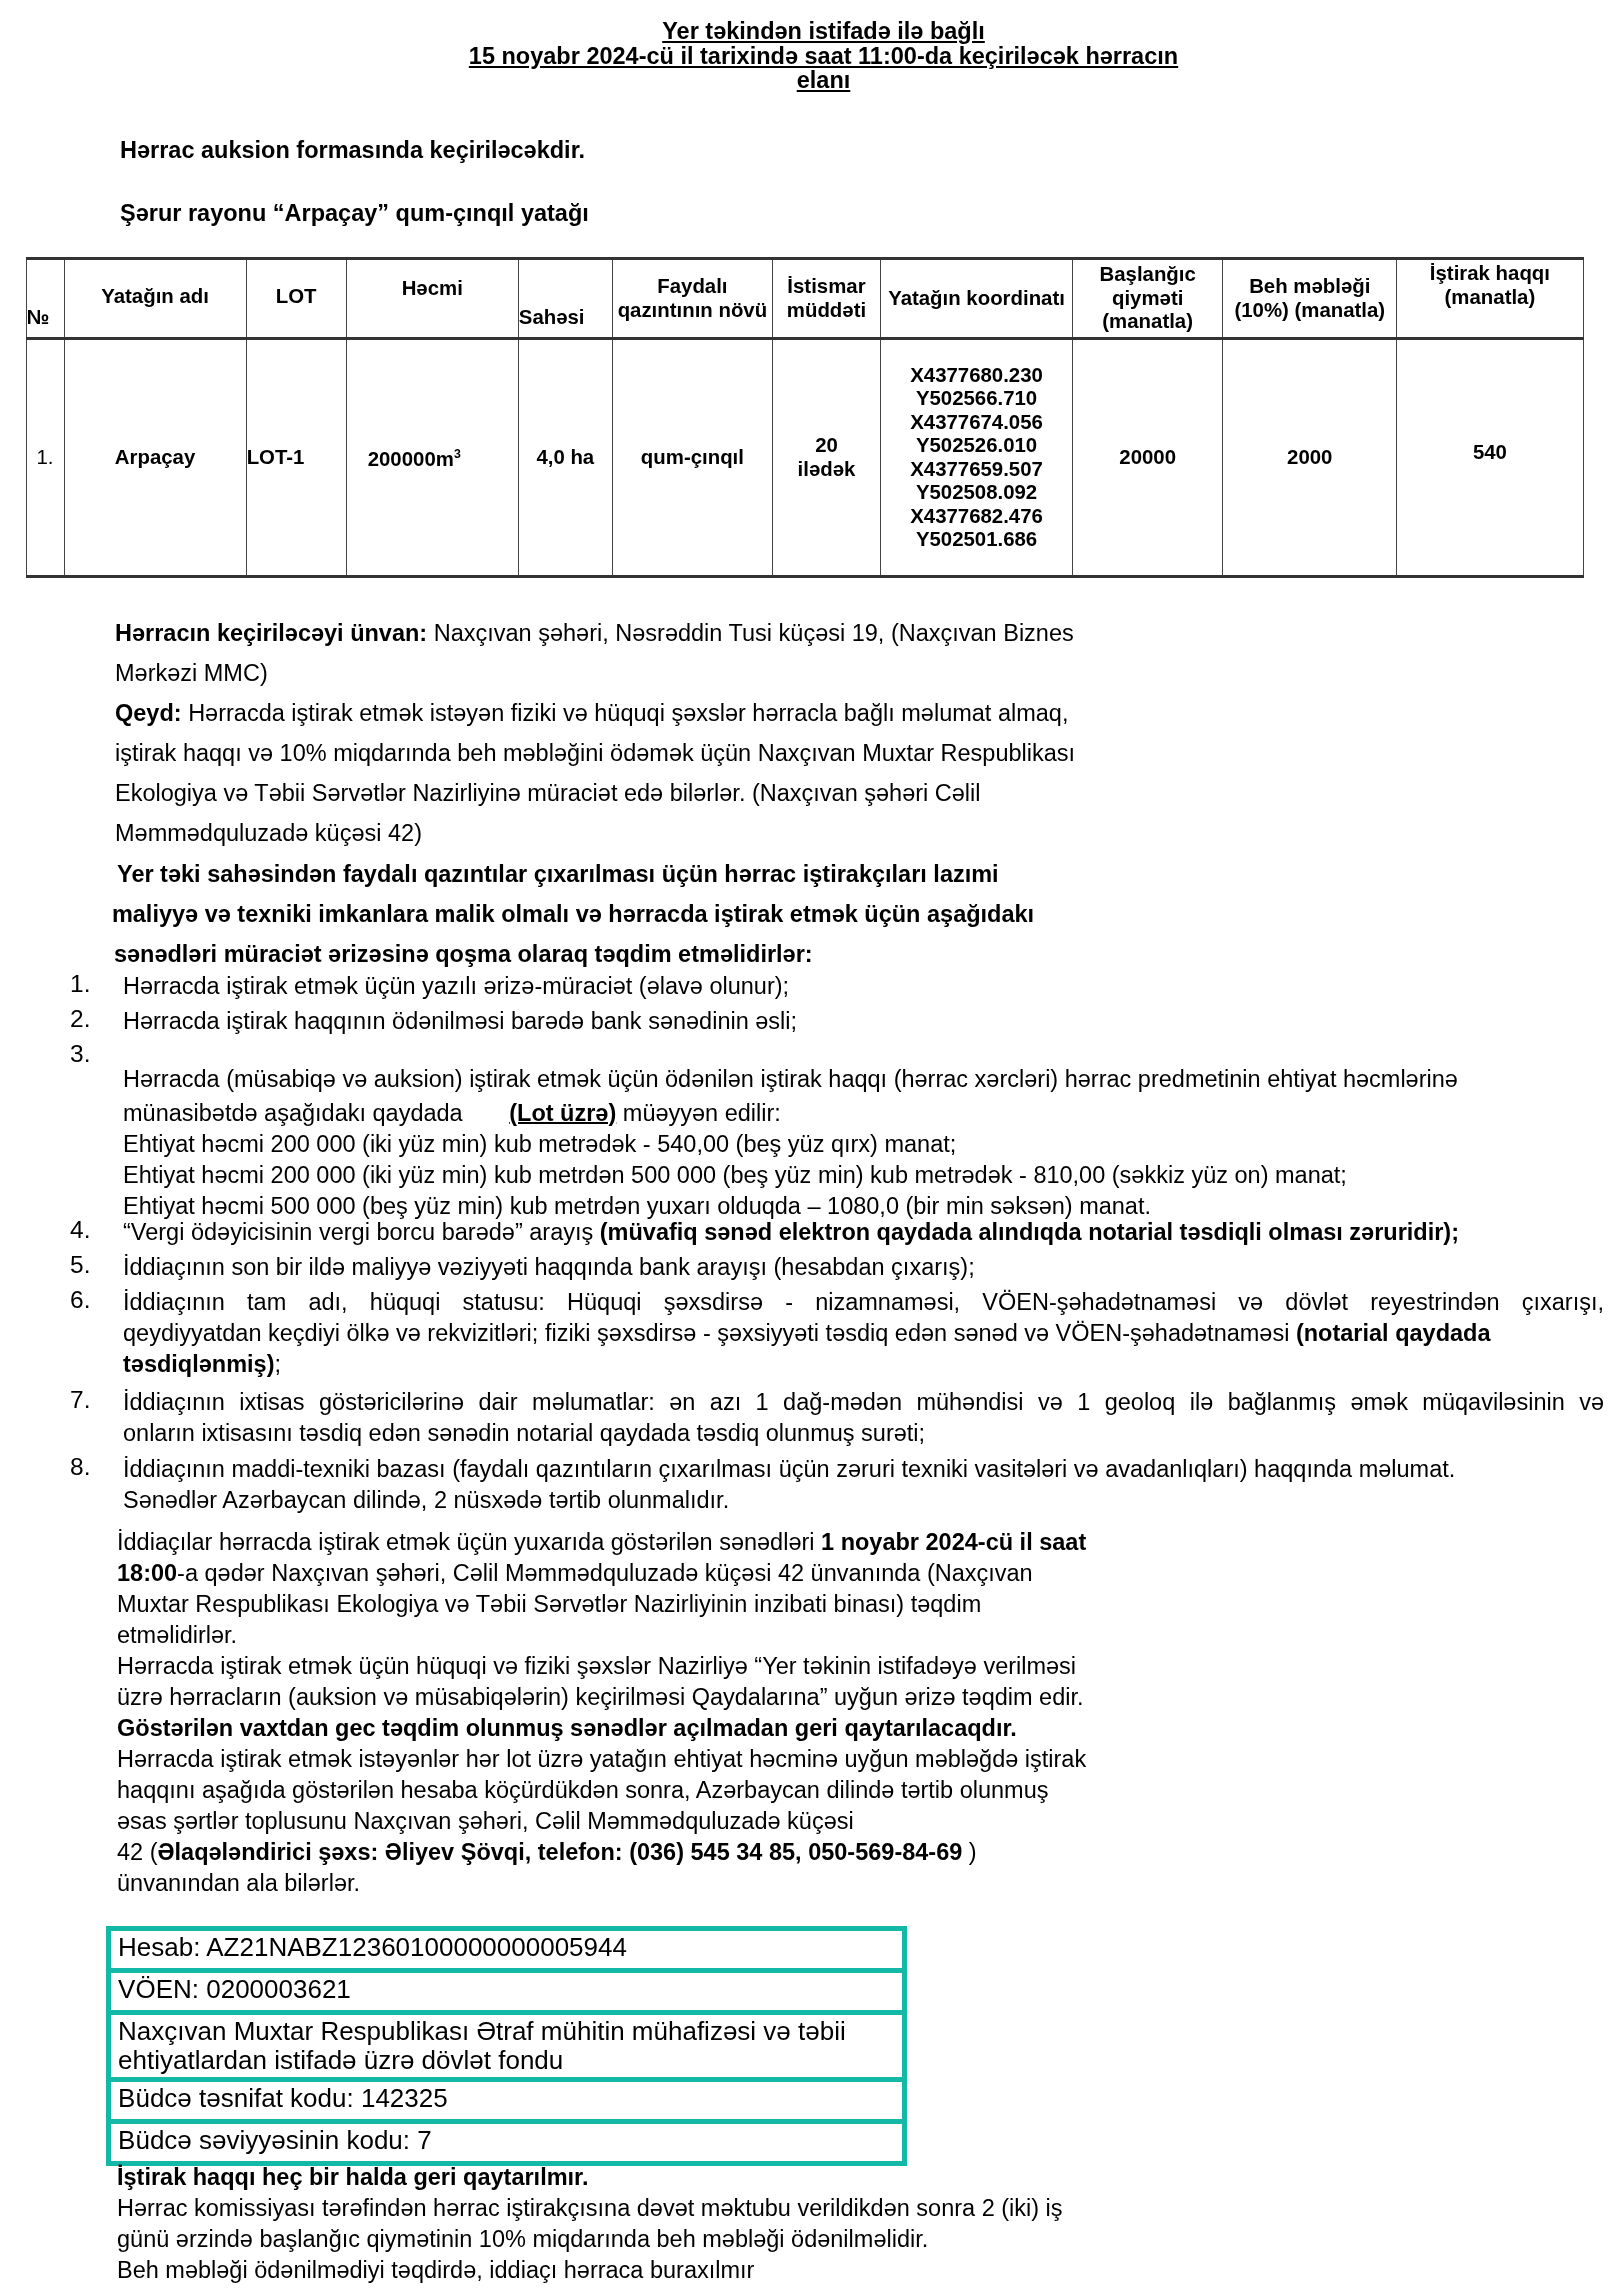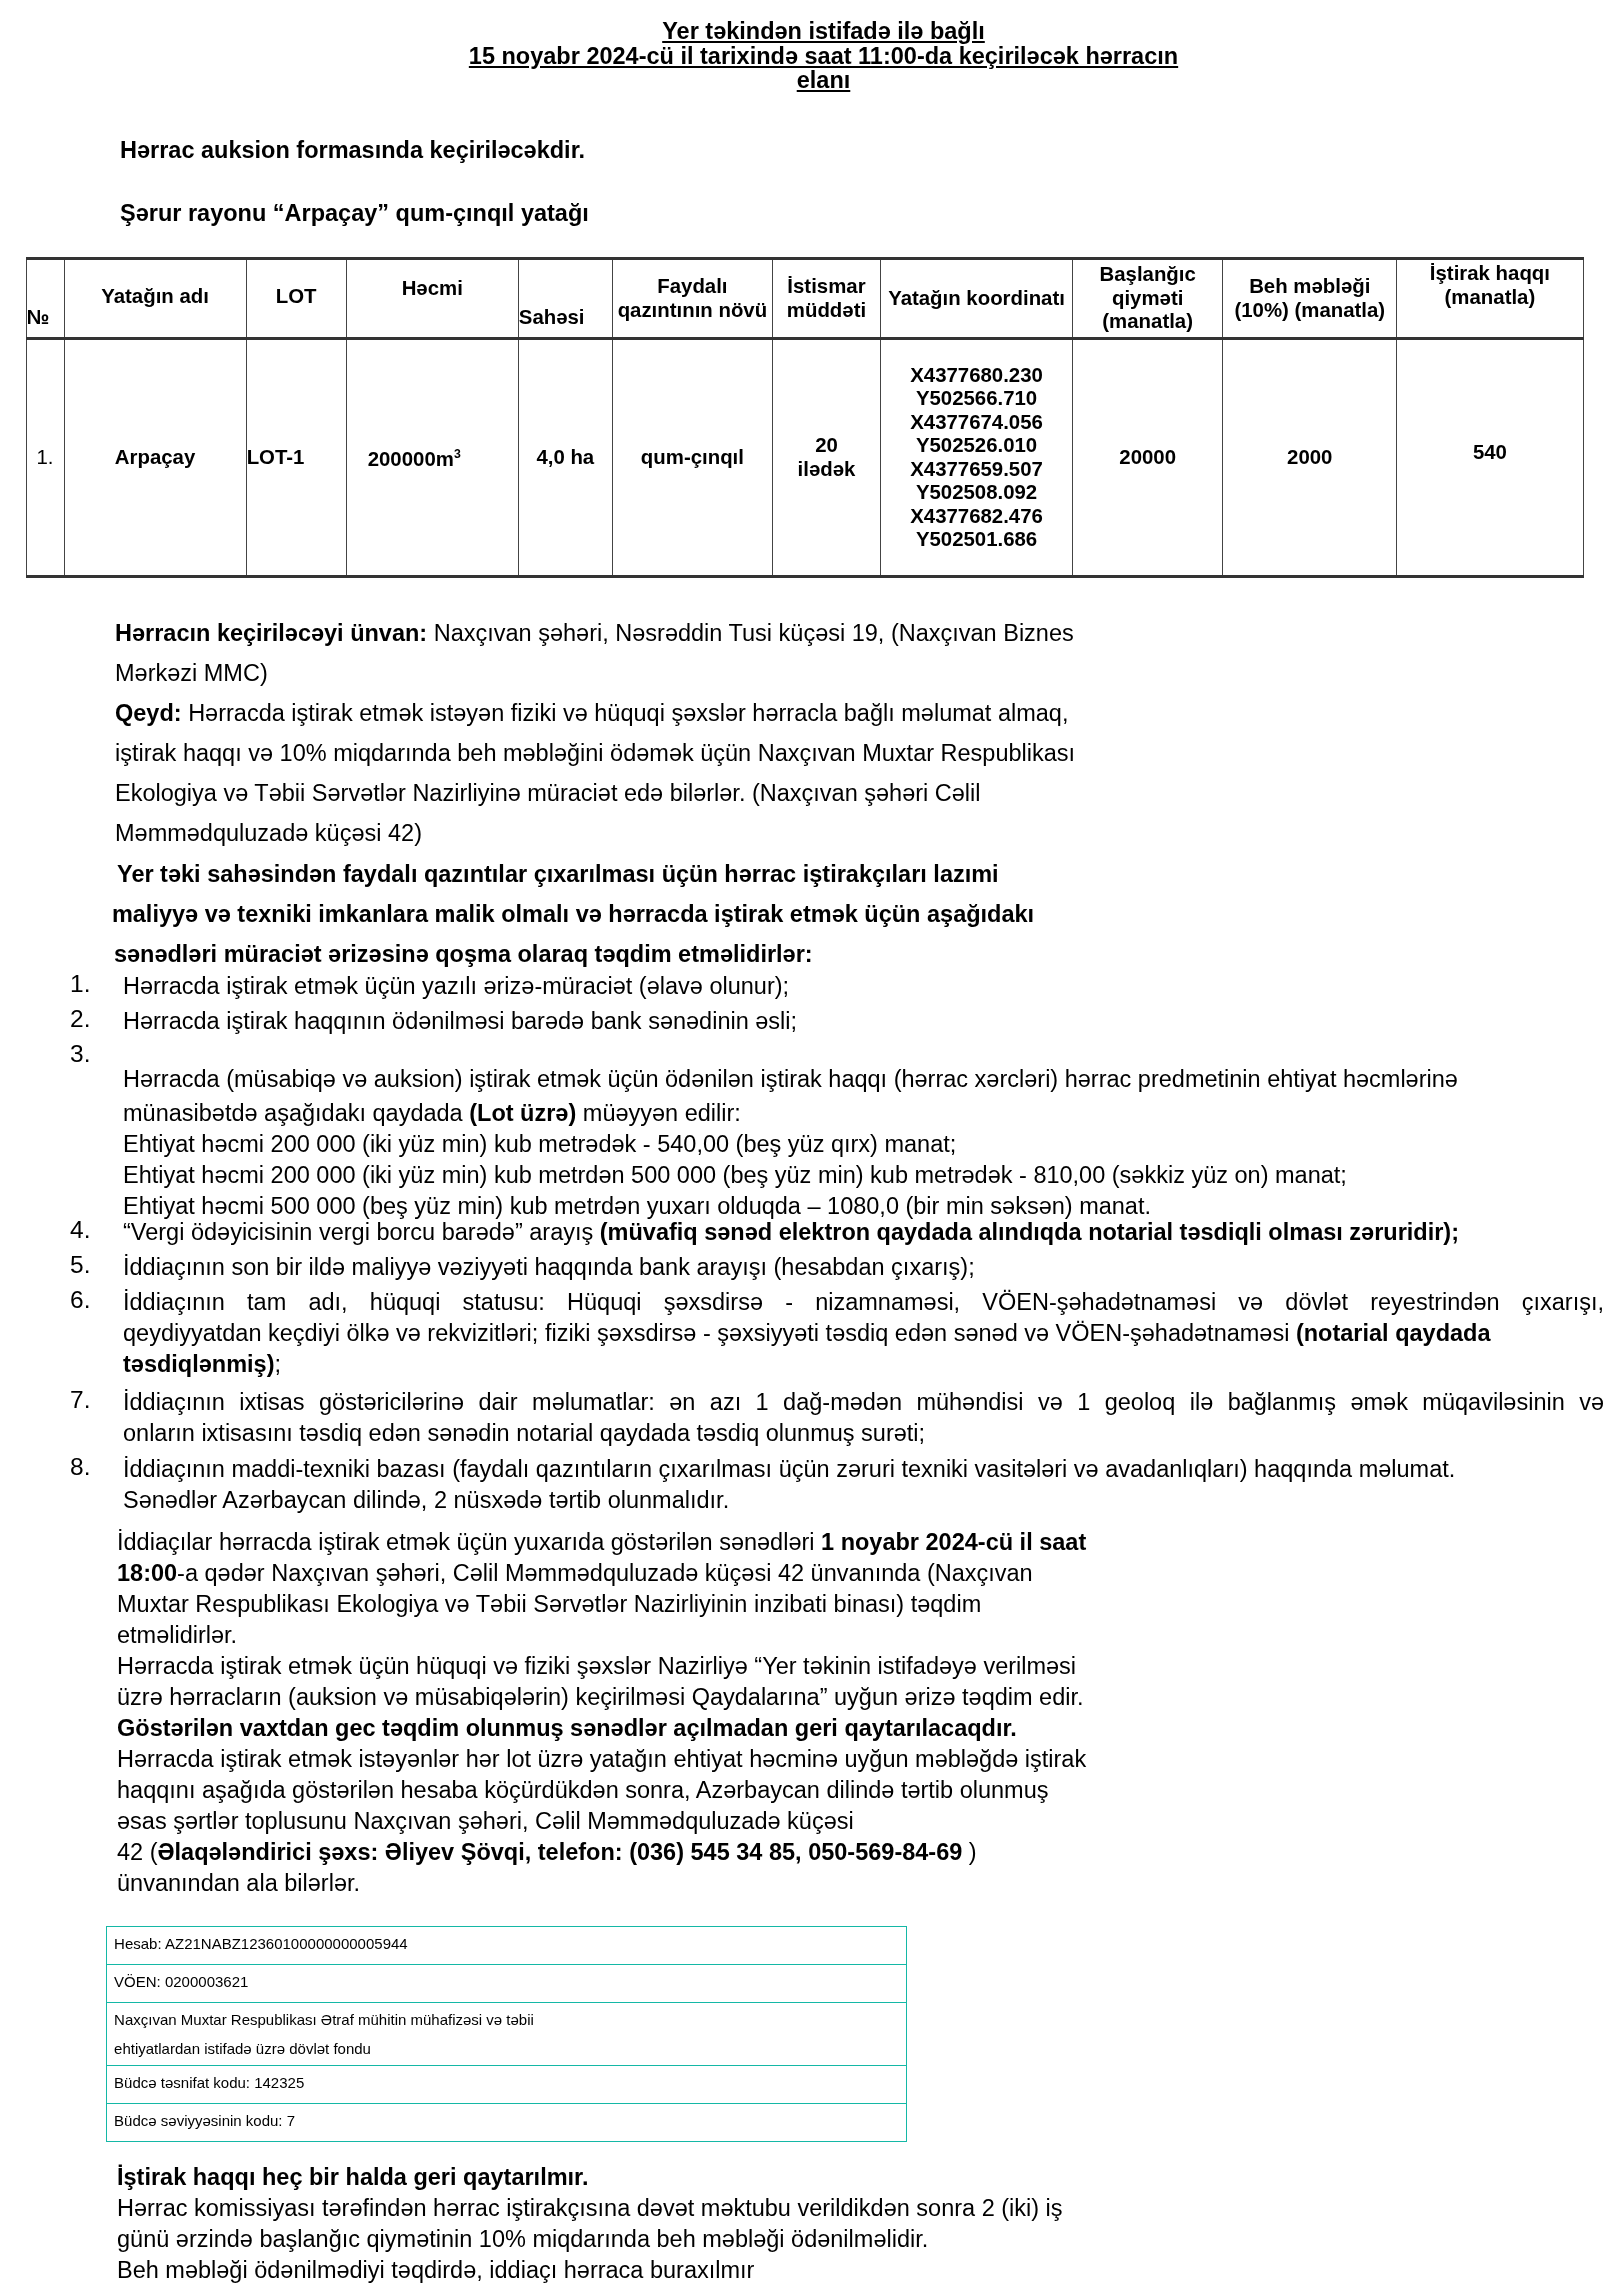--- a/index.html
+++ b/index.html
@@ -17,23 +17,23 @@
                text-align:center; vertical-align:middle; padding:0; line-height:23.5px; }
   table.main thead tr { height:80px; }
   table.main tbody tr { height:238px; }
   table.main thead th { border-bottom:3.1px solid #333; }
   table.main { border-top:3.1px solid #333; border-bottom:3.1px solid #333; }
   .coords { text-align:left; font-weight:bold; font-size:20.4px; line-height:23.5px; }
   .para { font-size:23.5px; line-height:40px; }
   .para2 { font-size:23.5px; line-height:31px; }
   .li { position:absolute; font-size:23.5px; line-height:31px; }
   .num { position:absolute; font-size:24.5px; }
-  .u { text-decoration-thickness:2px; }
+  .u { text-decoration:underline; text-decoration-thickness:2px;margin-left:40px; }
   table.bank { position:absolute; left:106px; top:1926px; width:801px; border-collapse:collapse; }
-  table.bank td { border:1px solid #14b8a6; font-size:15px; line-height:29px; padding:2px 7.1px; height:33px; vertical-align:top; }
+  table.bank td { border:5px solid #14b8a6; font-size:26px; line-height:29px; padding:2px 7.1px; height:33px; vertical-align:top; }
 </style>
 </head>
 <body>
 
 <div class="abs title">
   <div>Yer təkindən istifadə ilə bağlı</div>
   <div>15 noyabr 2024-cü il tarixində saat 11:00-da keçiriləcək hərracın</div>
   <div>elanı</div>
 </div>
 

